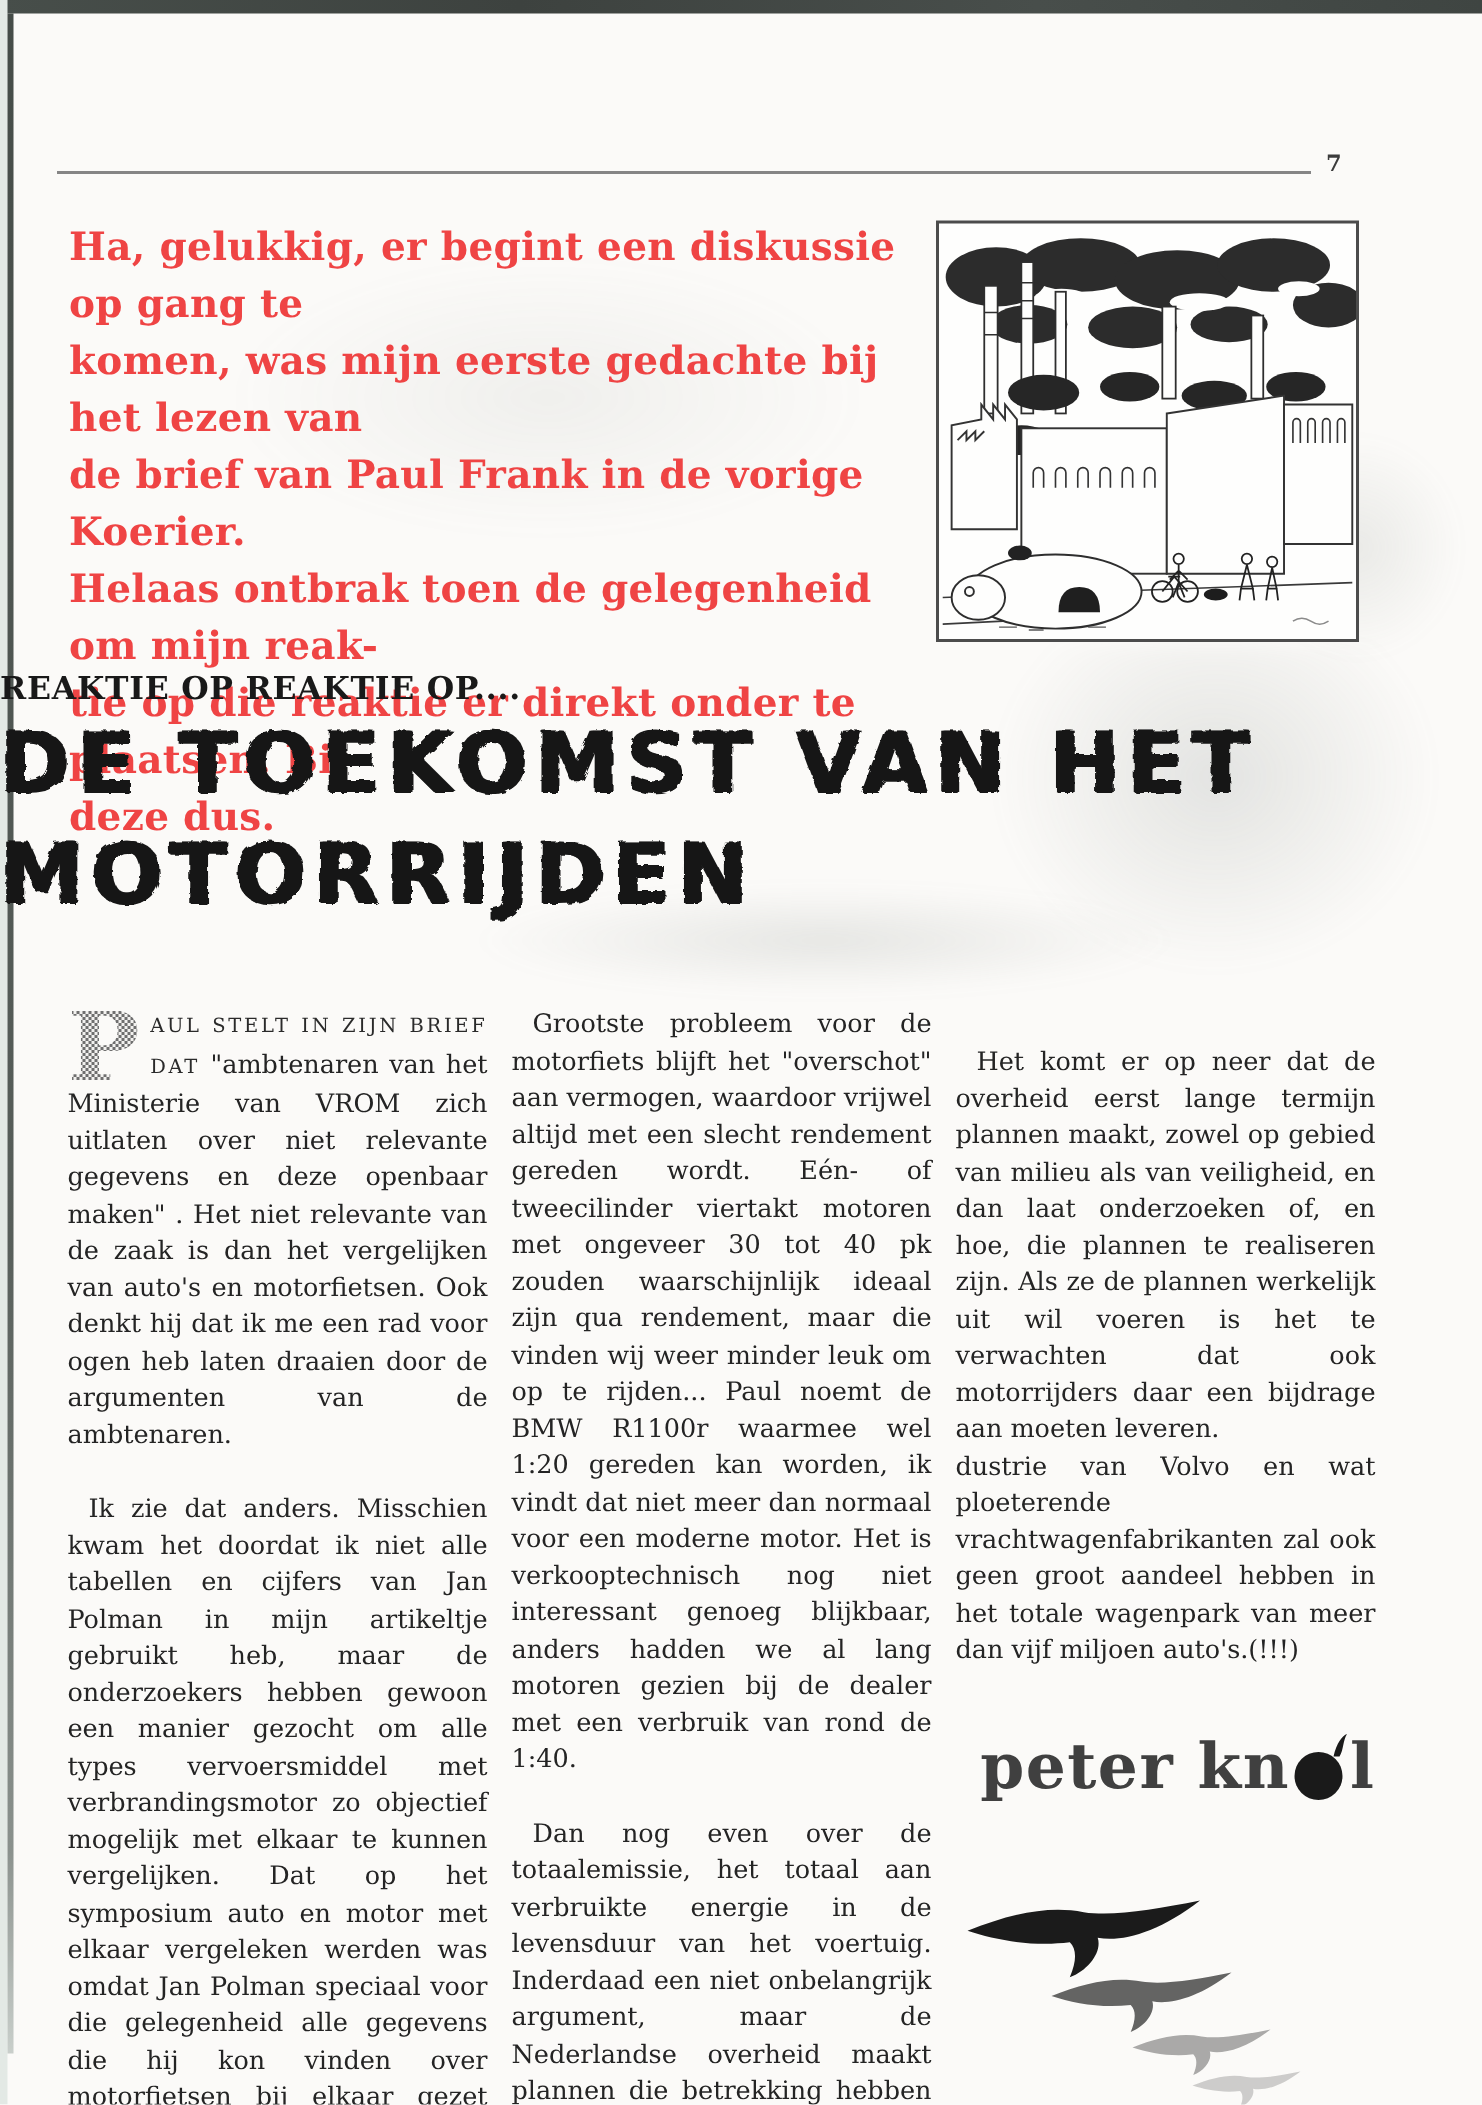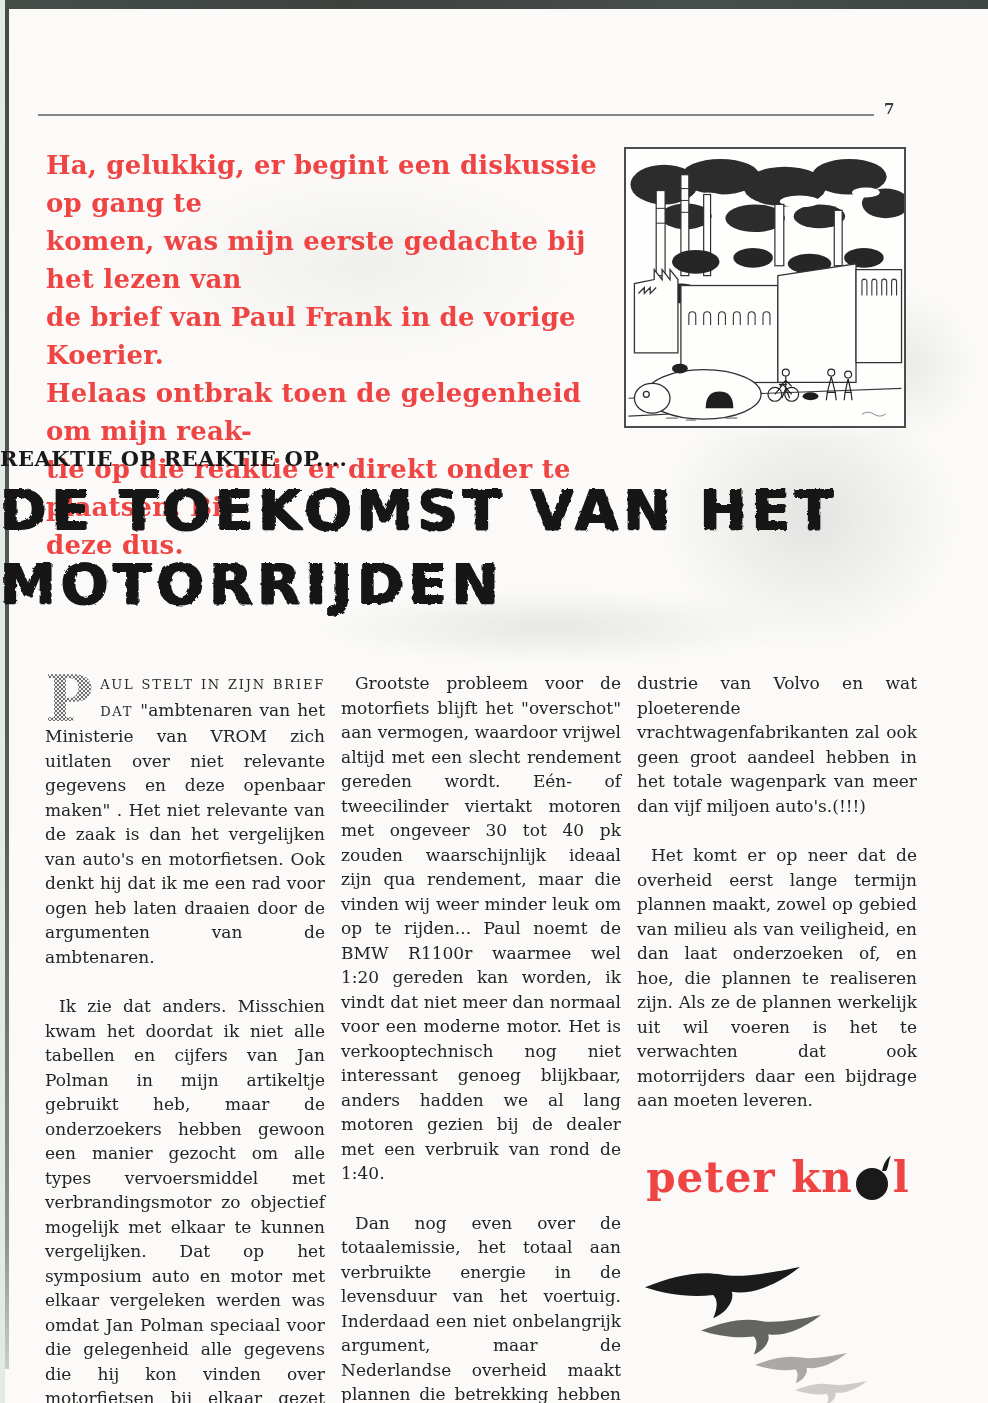--- a/index.html
+++ b/index.html
@@ -72,22 +72,22 @@
       -webkit-background-clip:text;background-clip:text;
       color:transparent;-webkit-text-fill-color:transparent;
     }
   }
   .lead-caps{font-size:13px;letter-spacing:1.8px;color:#2a2a2a;}
 
   
   .signature{
     margin-top:42px;margin-left:2px;
     font-family:"DejaVu Serif", serif;font-weight:bold;
-    font-size:42px;letter-spacing:1px;color:#ef4444;
-    white-space:nowrap;text-align:center;text-indent:0;
+    font-size:42px;letter-spacing:1px;color:#404040;
+    white-space:nowrap;text-align:right;text-indent:0;
   }
   .signature .knol-ball{display:inline-block;vertical-align:-9px;margin:0 1px;}
 
   
   .birds{margin-top:52px;margin-left:6px;}
 </style>
 </head>
 <body>
 
 <svg width="0" height="0" style="position:absolute" aria-hidden="true">
@@ -228,23 +228,23 @@
 
         <p class="para indent">Grootste probleem voor de motorfiets blijft het "overschot" aan vermogen, waardoor vrijwel altijd met een slecht rendement gereden wordt. Eén- of tweecilinder viertakt motoren met ongeveer 30 tot 40 pk zouden waarschijnlijk ideaal zijn qua rendement, maar die vinden wij weer minder leuk om op te rijden... Paul noemt de BMW R1100r waarmee wel 1:20 gereden kan worden, ik vindt dat niet meer dan normaal voor een moderne motor. Het is verkooptechnisch nog niet interessant genoeg blijkbaar, anders hadden we al lang motoren gezien bij de dealer met een verbruik van rond de 1:40.</p>
 
         <p class="para gap indent">Dan nog even over de totaalemissie, het totaal aan verbruikte energie in de levensduur van het voertuig. Inderdaad een niet onbelangrijk argument, maar de Nederlandse overheid maakt plannen die betrekking hebben op uitstoot die in Nederland plaatsvindt. Afgezien van wat er bij Star Twin en andere handige jongens in elkaar gebraden wordt is er in Nederland geen motorindustrie, en de autoin-</p>
       </div>
   </div>
 
   <div class="column">
     <div>
 
+        <p class="para gap indent">Het komt er op neer dat de overheid eerst lange termijn plannen maakt, zowel op gebied van milieu als van veiligheid, en dan laat onderzoeken of, en hoe, die plannen te realiseren zijn. Als ze de plannen werkelijk uit wil voeren is het te verwachten dat ook motorrijders daar een bijdrage aan moeten leveren.</p>
+
         <p class="para">dustrie van Volvo en wat ploeterende vrachtwagenfabrikanten zal ook geen groot aandeel hebben in het totale wagenpark van meer dan vijf miljoen auto's.(!!!)</p>
-
-        <p class="para gap indent">Het komt er op neer dat de overheid eerst lange termijn plannen maakt, zowel op gebied van milieu als van veiligheid, en dan laat onderzoeken of, en hoe, die plannen te realiseren zijn. Als ze de plannen werkelijk uit wil voeren is het te verwachten dat ook motorrijders daar een bijdrage aan moeten leveren.</p>
       </div>
 
     <div class="signature"><span>peter kn</span><svg class="knol-ball" width="38" height="46" viewBox="0 0 38 46">
         <circle cx="18" cy="29" r="16" fill="#1a1a1a"></circle>
         <path d="M28 16 C30 7 34 2 37 1 C34 6 35 11 32 16 Z" fill="#1a1a1a"></path>
       </svg><span>l</span></div>
 
     <svg class="birds" width="300" height="180" viewBox="0 0 300 180">
       <defs>
         <path id="birdpath" d="M0,13 C18,6 34,2 50,5 C62,7 80,4 100,0 C82,14 66,18 56,16 C58,22 52,30 44,33 C47,26 47,21 44,18 C28,20 12,17 0,13 Z"></path>

